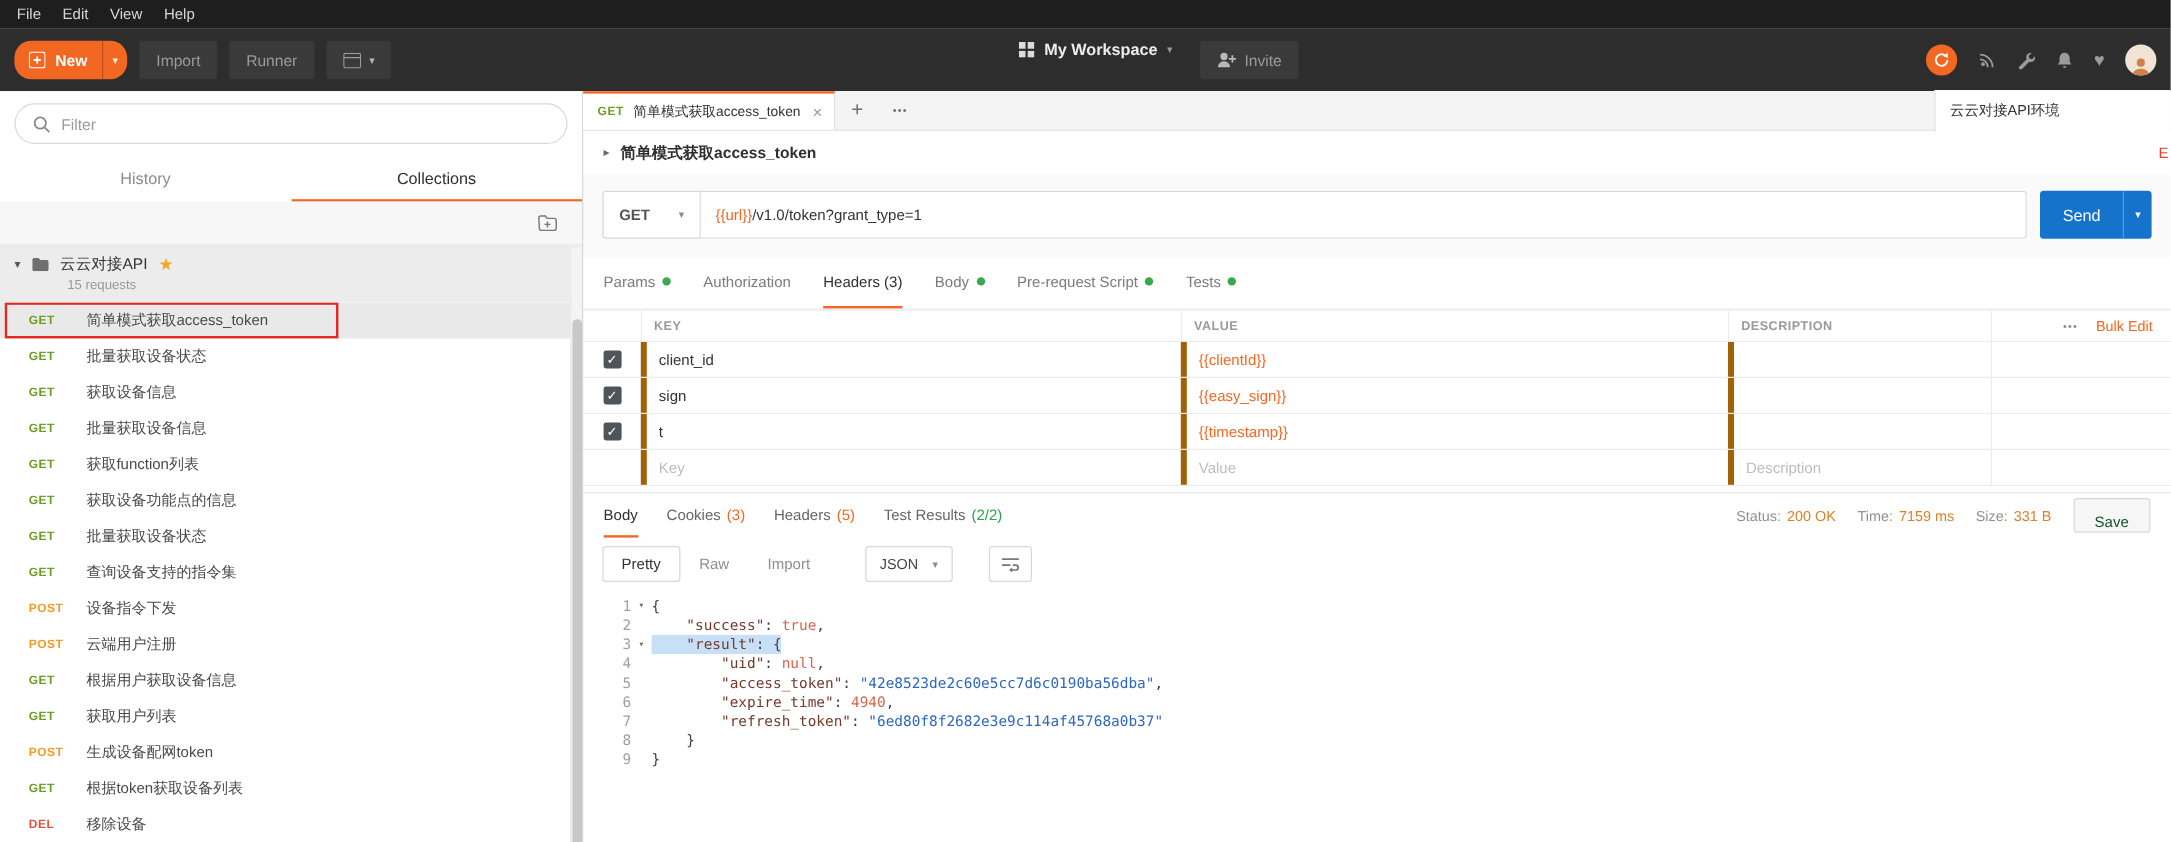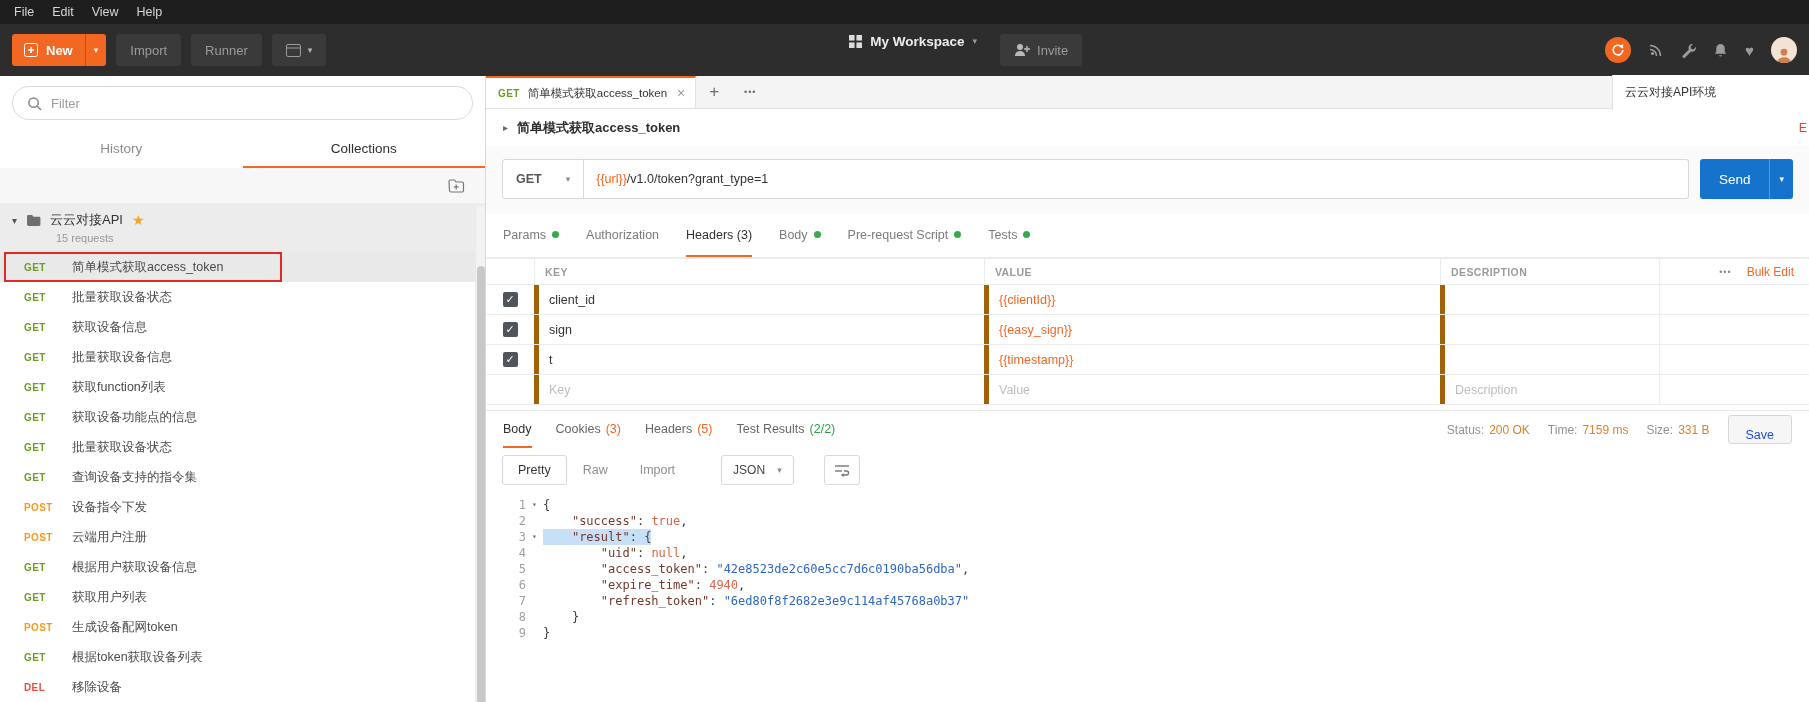--- a/index.html
+++ b/index.html
@@ -6,21 +6,21 @@
 html,body{width:1809px;height:702px;}
 body{font-family:"Liberation Sans","DejaVu Sans",sans-serif;background:#fff;color:#333;overflow:hidden;}
 svg{display:block;}
 .caret{font-size:9px;color:#b5b5b5;line-height:1;}
 
 .menu-bar{height:24px;background:#1e1e1e;display:flex;align-items:center;padding:0 5px;}
 .menu-item{color:#d6d6d6;font-size:12.5px;padding:0 9px;cursor:default;}
 
 .toolbar{height:52px;background:#2d2d2d;display:flex;align-items:center;padding:0 12px;}
 .tb-group{display:flex;align-items:center;gap:10px;}
-.btn-new{display:flex;align-items:stretch;height:32px;background:#f26722;border-radius:3px;overflow:hidden;cursor:pointer;}
+.btn-new{display:flex;align-items:stretch;height:32px;background:#f26722;border-radius:14px;overflow:hidden;cursor:pointer;}
 .btn-new-main{display:flex;align-items:center;gap:8px;padding:0 12px;color:#fff;font-weight:bold;font-size:13px;}
 .btn-new-caret{display:flex;align-items:center;padding:0 8px;border-left:1px solid rgba(0,0,0,.22);}
 .btn-new-caret .caret{color:#ffeede;}
 .btn-dark{height:32px;display:flex;align-items:center;gap:7px;background:#3a3a3a;color:#9b9b9b;font-size:13px;padding:0 14px;border-radius:3px;cursor:pointer;}
 .tb-center{display:flex;align-items:flex-start;gap:23px;margin:0 auto;}
 .workspace{display:flex;align-items:center;gap:8px;color:#ededed;font-size:13.5px;font-weight:bold;cursor:pointer;}
 .workspace .caret{color:#999;}
 .tb-right{display:flex;align-items:center;gap:17px;}
 .tb-icon{color:#9b9b9b;cursor:pointer;display:flex;align-items:center;}
 .heart{font-size:15px;line-height:1;}
@@ -102,21 +102,21 @@
 .response{flex:1;display:flex;flex-direction:column;margin-top:5px;border-top:1px solid #e6e6e6;min-height:0;}
 .resp-tabs-row{display:flex;align-items:center;height:37px;padding:0 17px;}
 .resp-tabs{display:flex;align-items:stretch;gap:24px;height:100%;}
 .resp-tab{display:flex;align-items:center;gap:5px;font-size:12.5px;color:#666;border-bottom:2px solid transparent;cursor:pointer;}
 .resp-tab.active{color:#2f2f2f;border-bottom-color:#f26722;}
 .count.orange{color:#f26722;}
 .count.green{color:#2ca24c;}
 .resp-meta{margin-left:auto;display:flex;align-items:center;gap:18px;}
 .meta-item{font-size:12px;color:#919191;display:flex;gap:5px;align-items:center;}
 .meta-val{color:#d9822b;}
-.save-btn{height:29px;padding:12px 17px;background:#f6f6f6;border:1px solid #d6d6d6;border-radius:3px;color:#1d4ed8;font-size:12.5px;font-family:inherit;cursor:pointer;}
+.save-btn{height:29px;padding:12px 17px;background:#f6f6f6;border:1px solid #d6d6d6;border-radius:3px;color:#14532d;font-size:12.5px;font-family:inherit;cursor:pointer;}
 .view-controls{display:flex;align-items:center;padding:7px 16px 9px;gap:20px;}
 .seg{display:flex;align-items:center;}
 .seg-btn{height:30px;display:flex;align-items:center;padding:0 15px;font-size:12.5px;color:#8e8e8e;border:1px solid transparent;cursor:pointer;}
 .seg-btn.active{background:#fff;border-color:#d8d8d8;border-radius:3px;color:#333;}
 .format-select{height:30px;margin-left:10px;border:1px solid #d8d8d8;border-radius:3px;background:#fff;display:flex;align-items:center;gap:12px;padding:0 11px;font-size:12px;color:#444;cursor:pointer;}
 .format-select .caret{color:#8c8c8c;}
 .wrap-btn{height:30px;width:36px;margin-left:10px;border:1px solid #d8d8d8;border-radius:3px;background:#fff;display:flex;align-items:center;justify-content:center;cursor:pointer;}
 .code-area{flex:1;font-family:"DejaVu Sans Mono","Liberation Mono",monospace;font-size:12px;line-height:16px;padding-top:3px;overflow:hidden;}
 .code-line{display:flex;height:16px;align-items:center;}
 .ln{width:40px;text-align:right;color:#a0a0a0;flex:none;}

